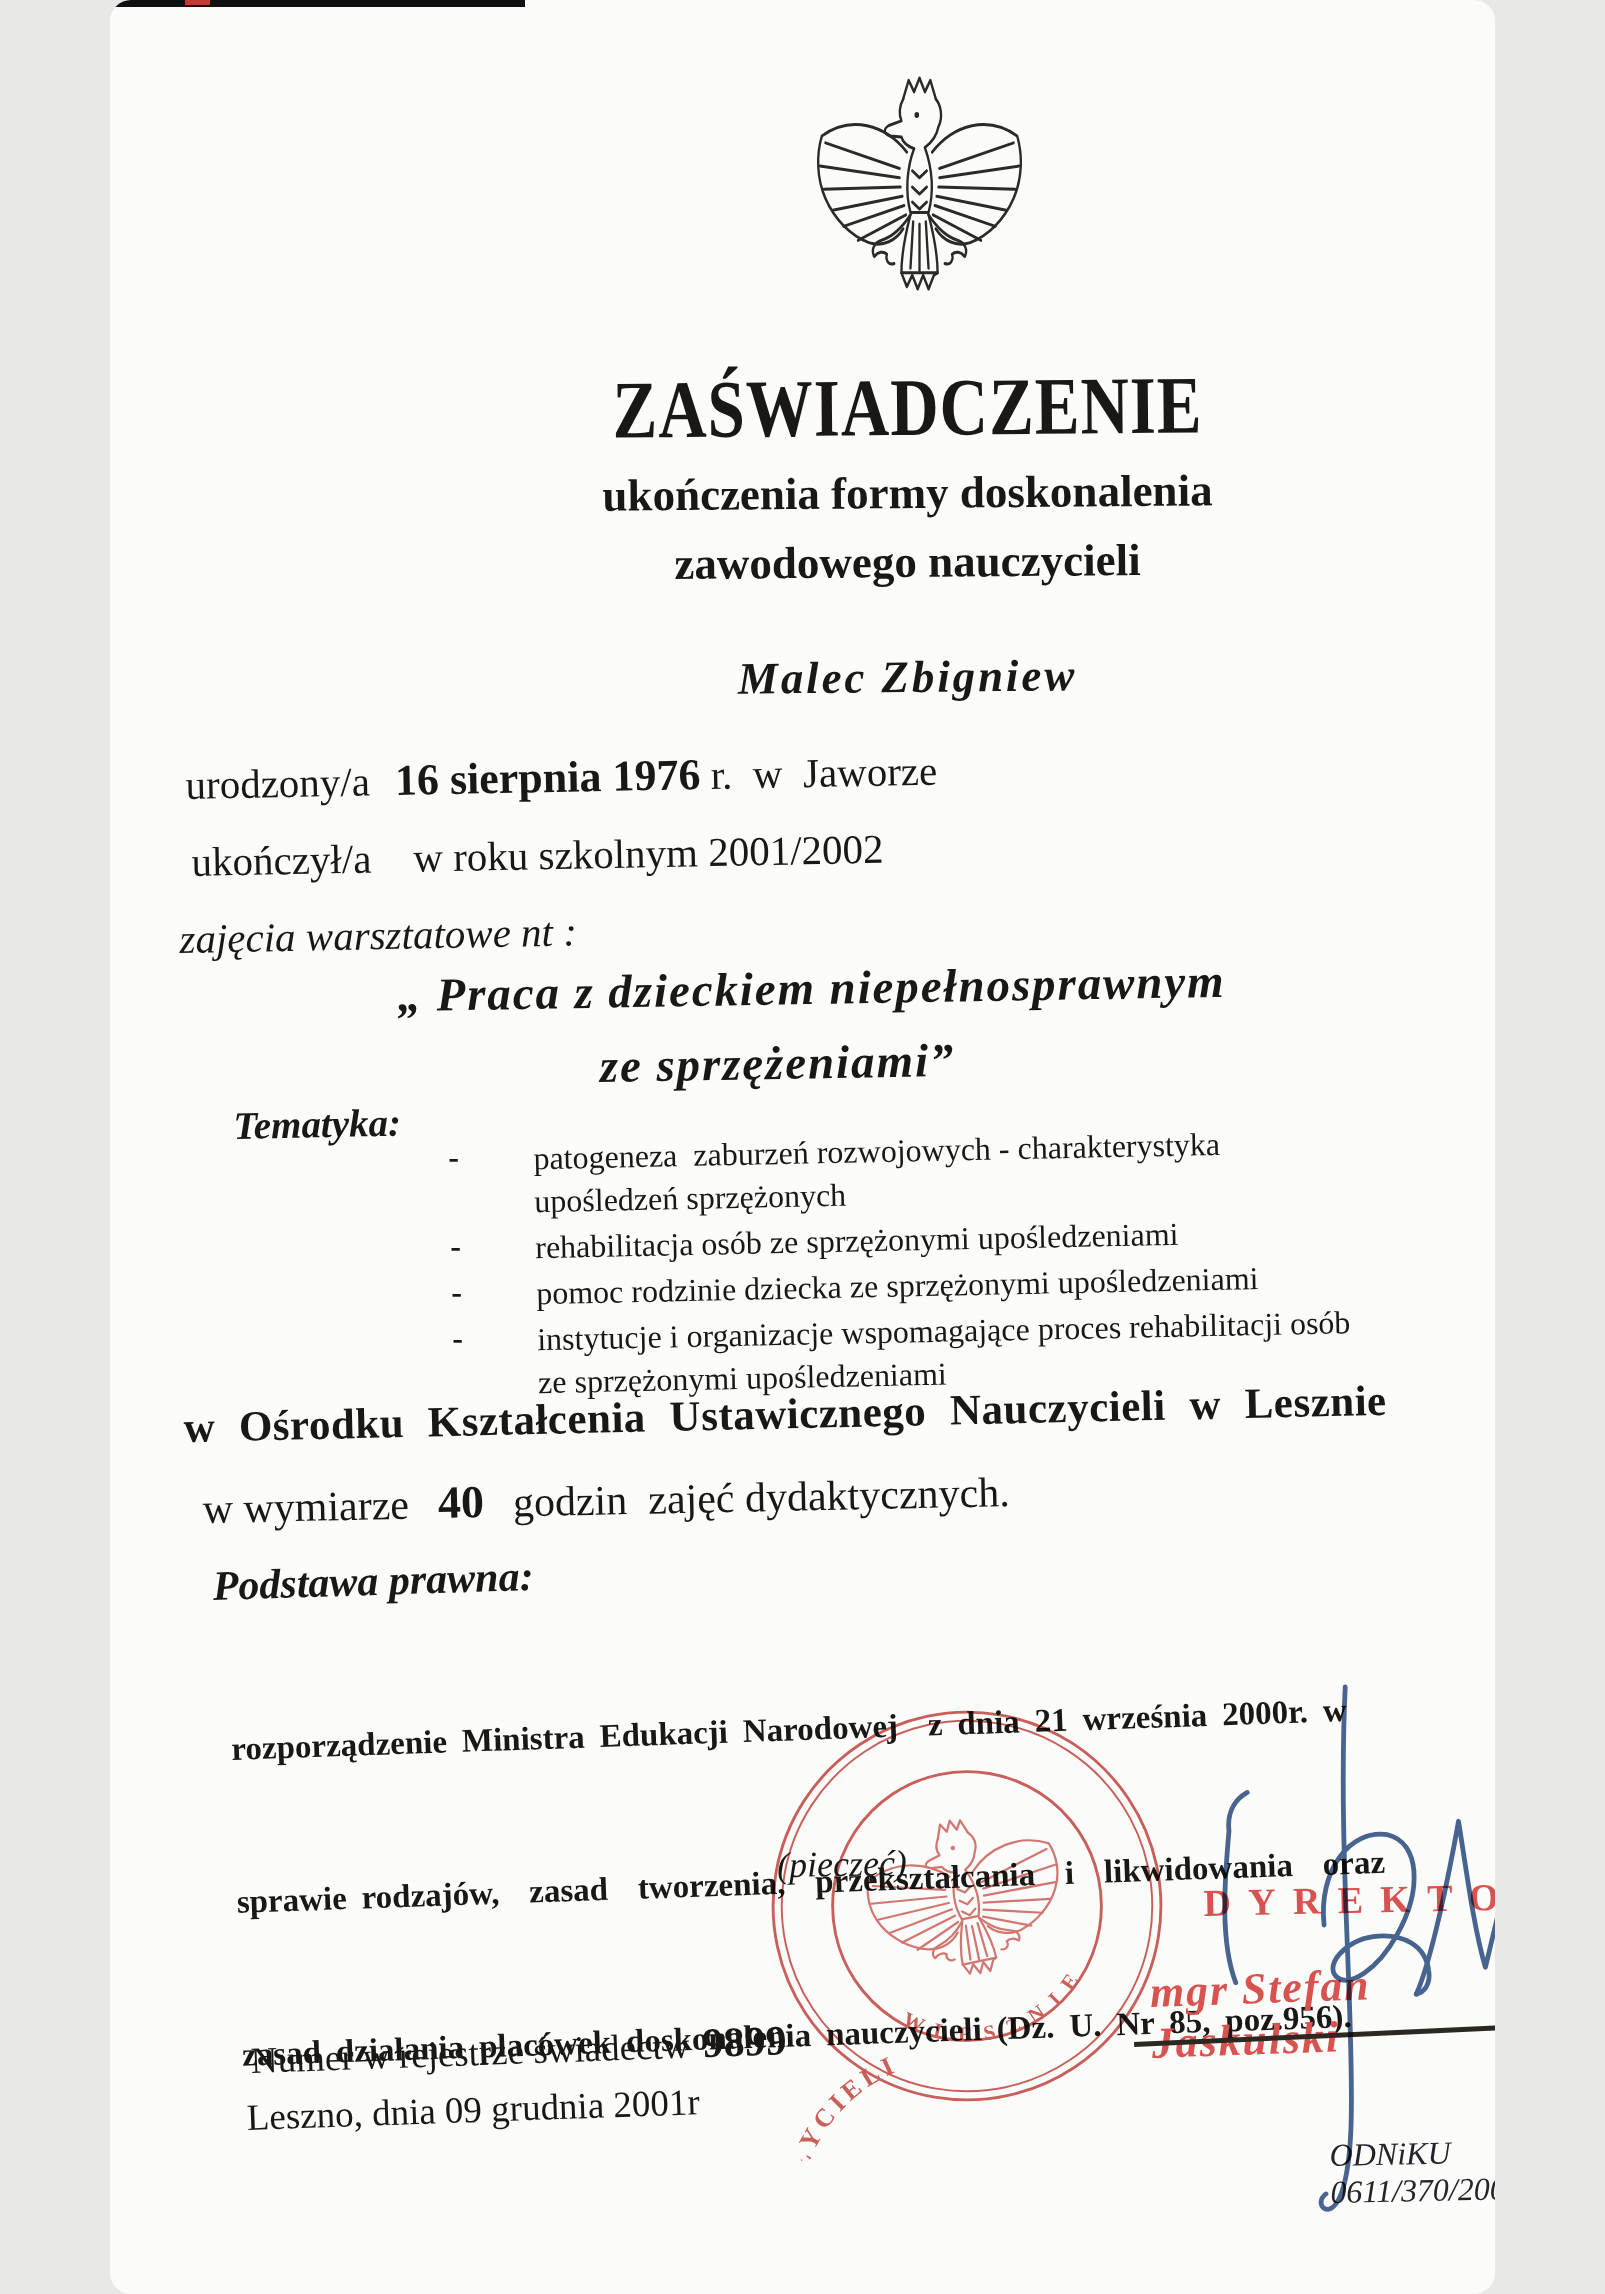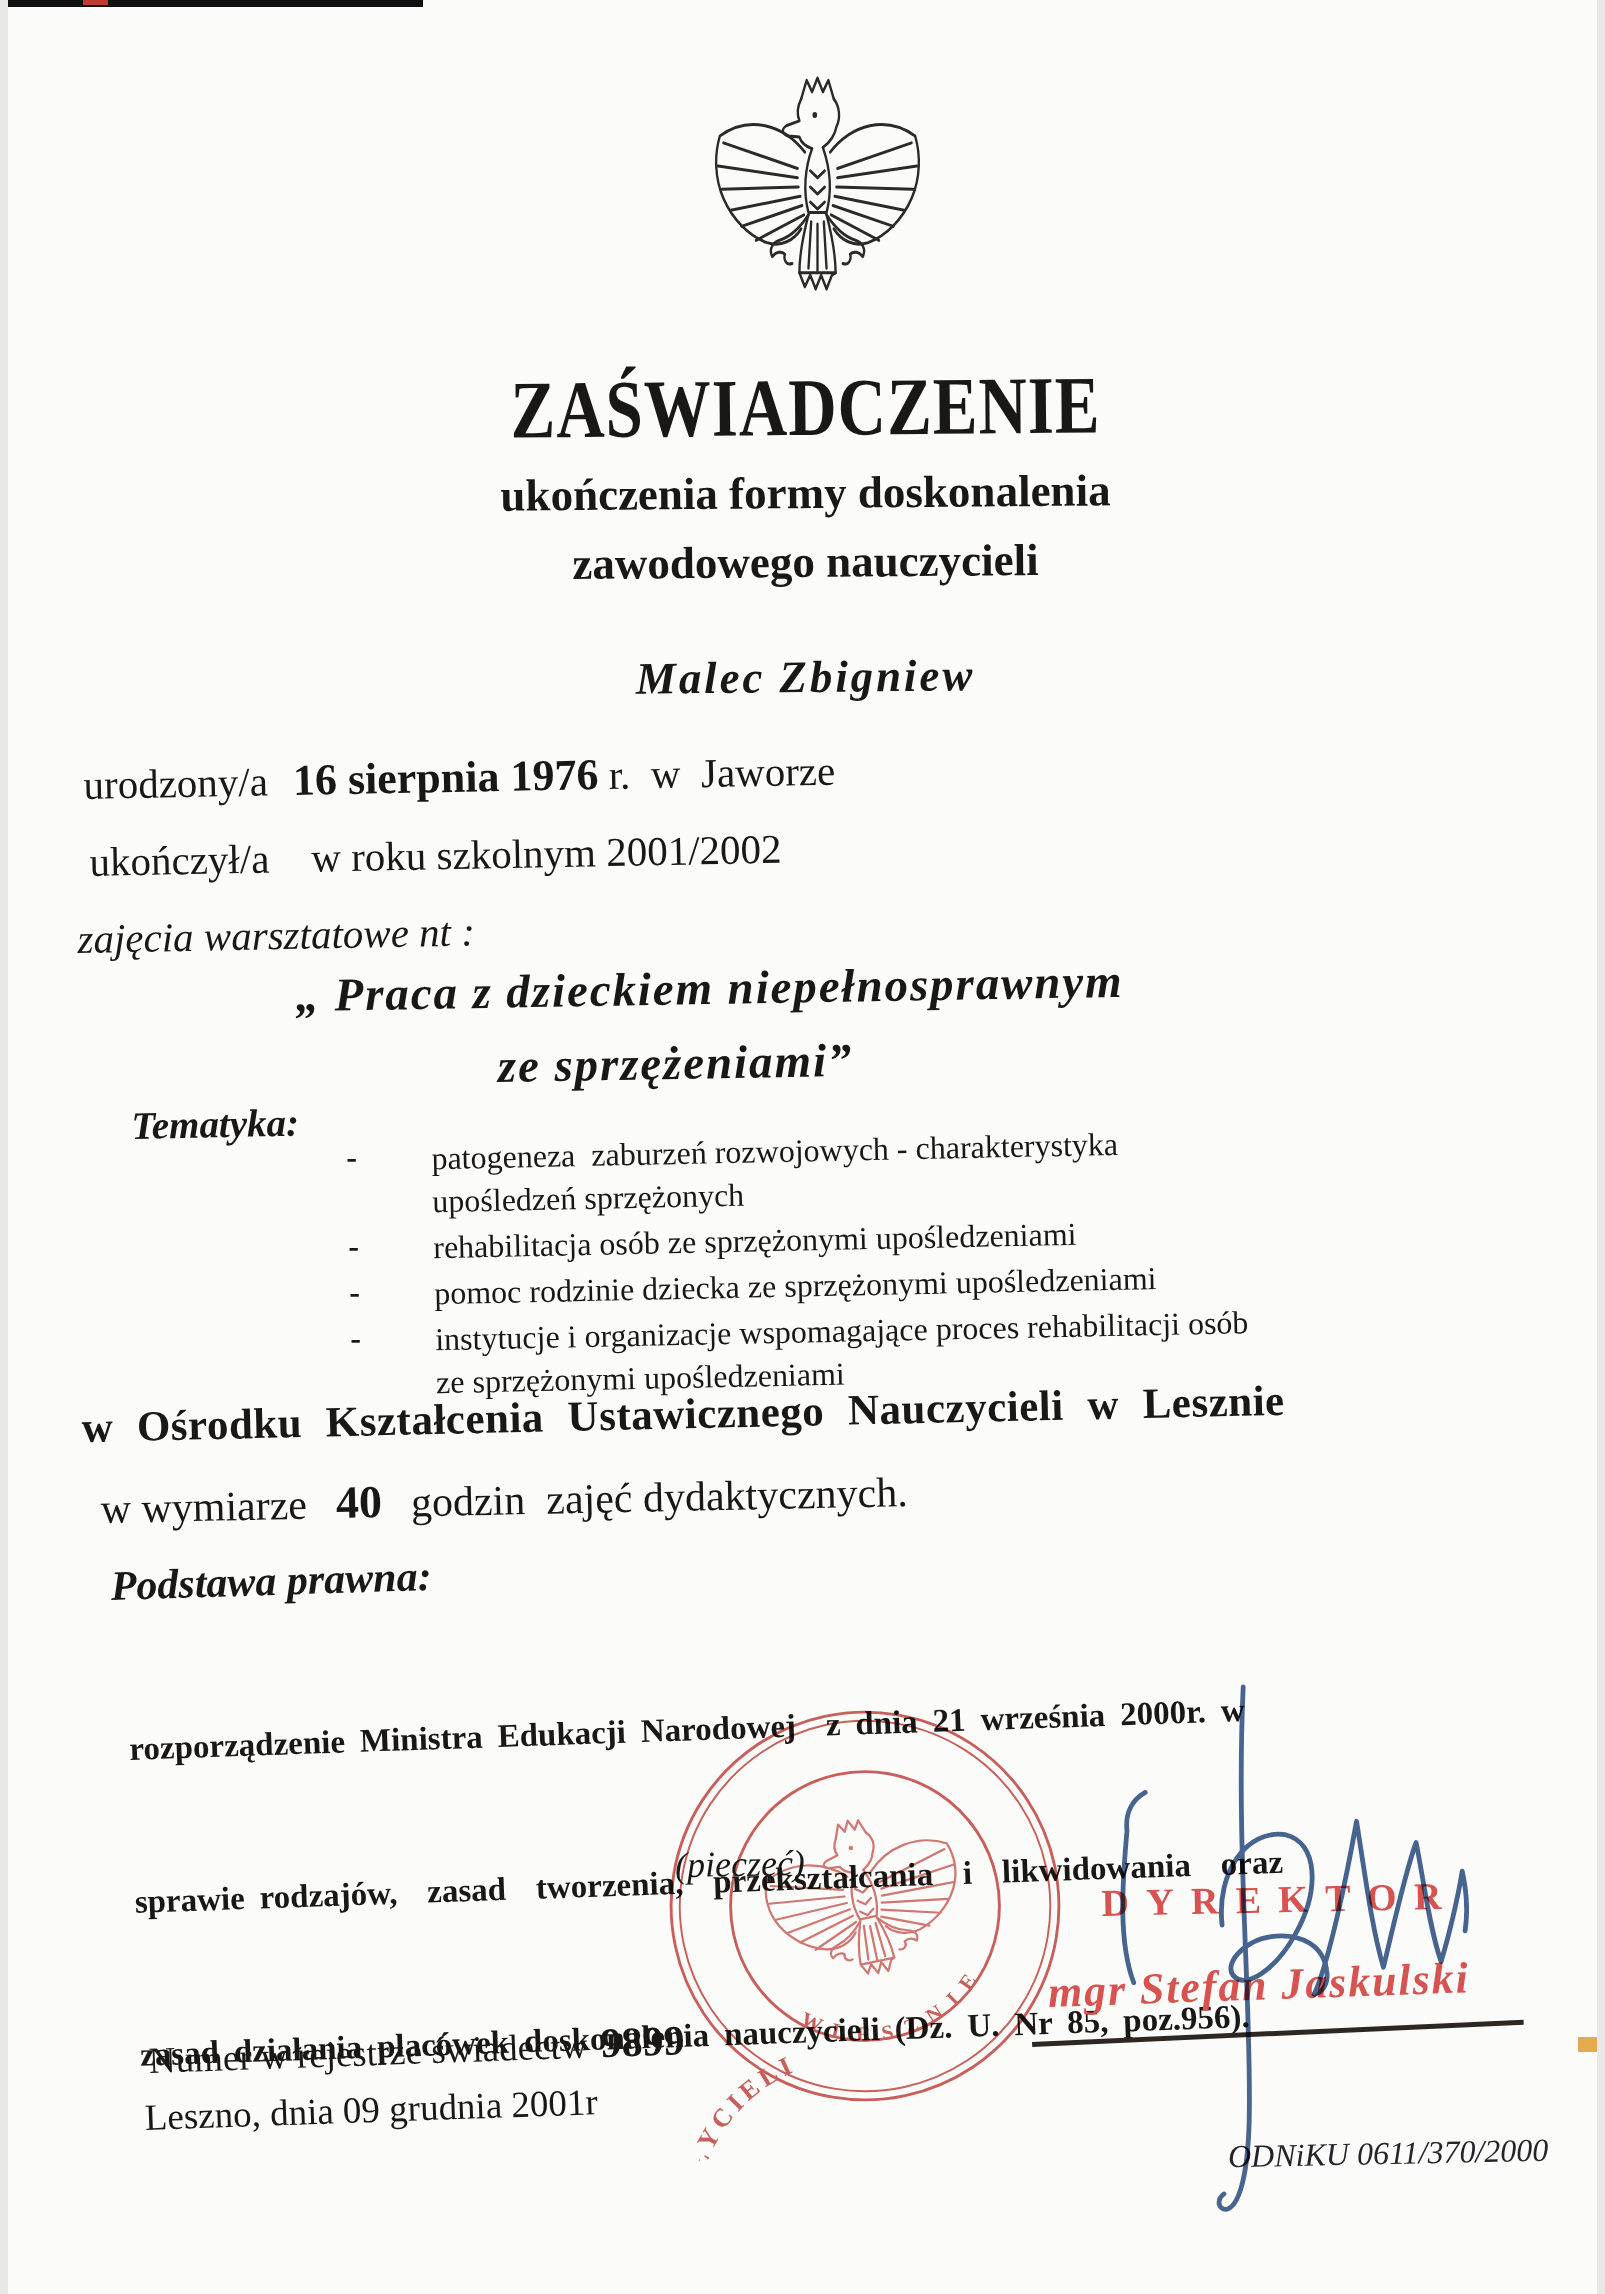--- a/index.html
+++ b/index.html
@@ -1,19 +1,19 @@
 <!DOCTYPE html>
 <html><head>
 <meta charset="utf-8">
 <style>
   html,body{margin:0;padding:0;background:#e8e8e6;}
   .page{
-    position:relative;width:1589px;height:2294px;margin:0 auto;
+    position:relative;width:1385px;height:2294px;margin:0 auto;
     background:#fbfbf9;overflow:hidden;
-    font-family:"Liberation Serif",serif;color:#1a1814;
+    font-family:"Liberation Serif",serif;color:#1a1814;border-radius:21px;
   }
   .abs{position:absolute;}
   .pre{white-space:pre;}
   .centerband{left:0;width:1595px;text-align:center;}
 
   .title{
     top:369px;font-size:67px;font-weight:bold;letter-spacing:1px;
     transform:rotate(-0.5deg) scaleY(1.22);transform-origin:center;
   }
   .sub1{top:467px;font-size:45px;font-weight:bold;transform:rotate(-0.5deg);}

